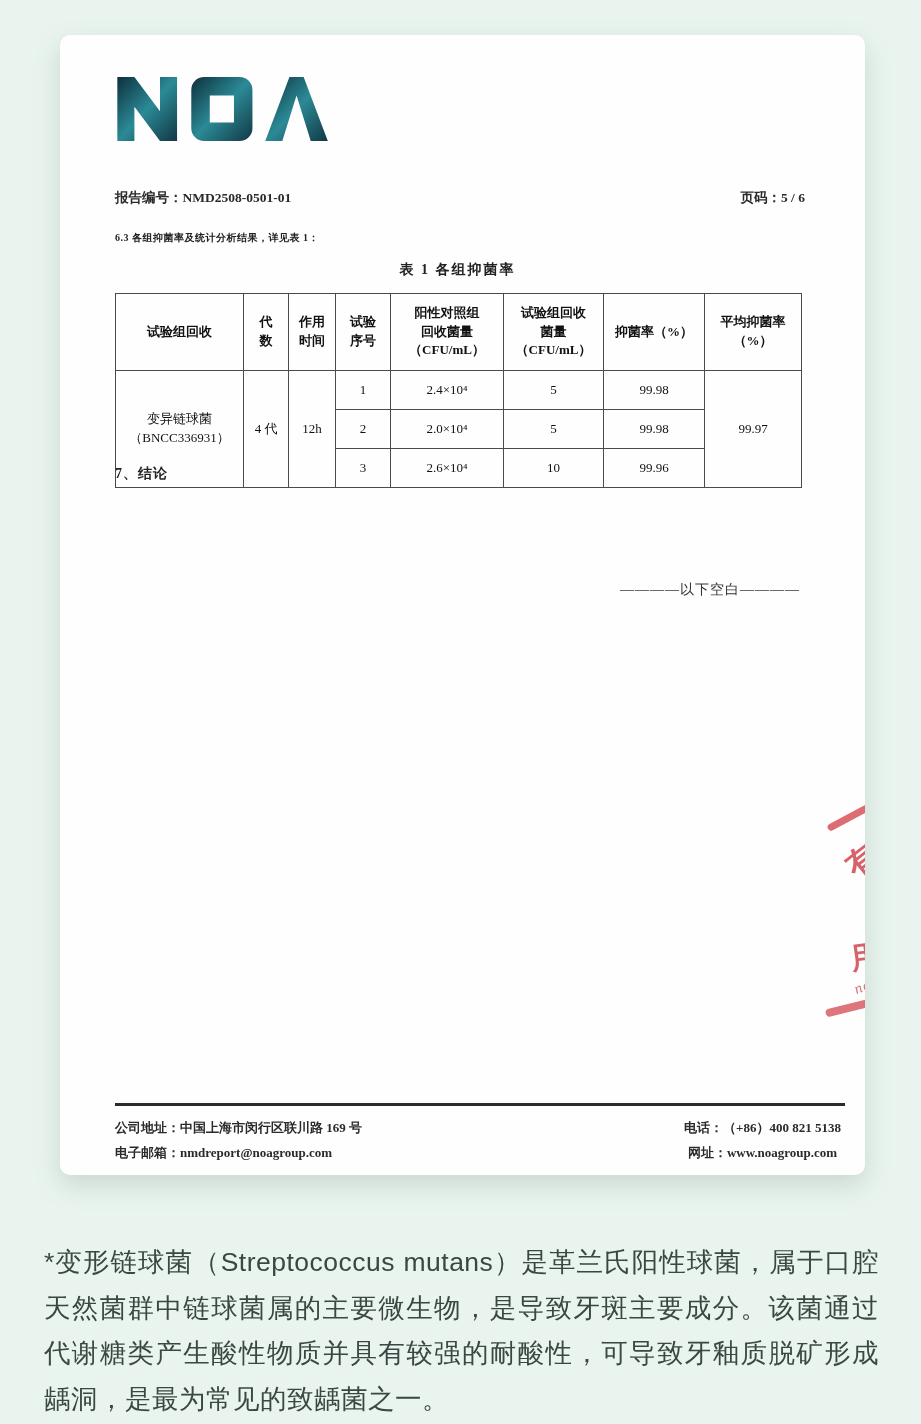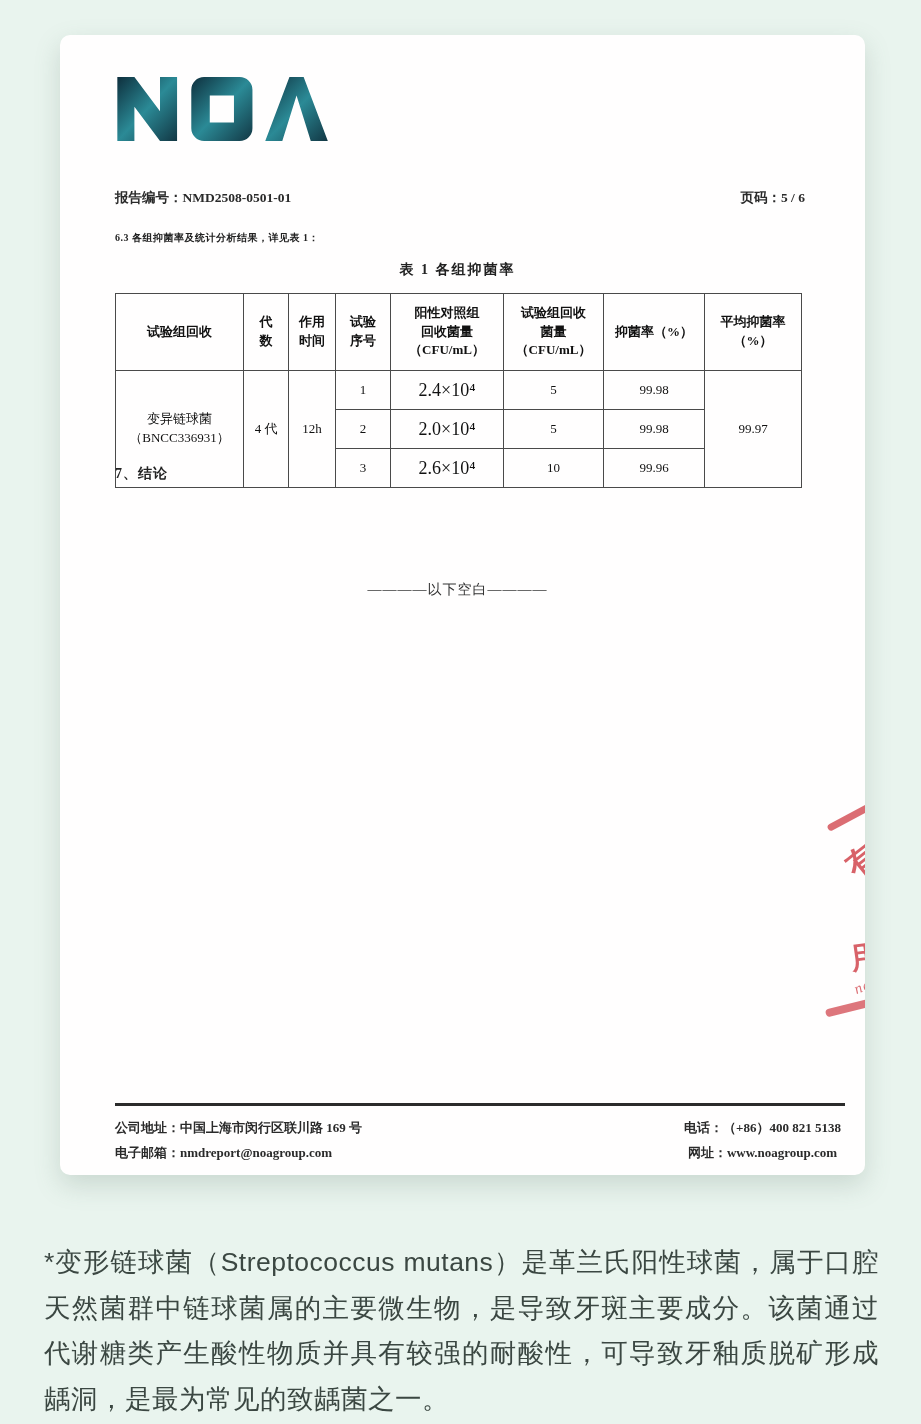--- a/index.html
+++ b/index.html
@@ -42,33 +42,33 @@
   }
   table.rpt th,table.rpt td{
     border:1px solid #4a4a4a;
     text-align:center;vertical-align:middle;
     padding:2px 3px;
     font-weight:normal;
   }
   table.rpt th{height:72px;font-weight:bold;}
   table.rpt td{height:34px;}
   .pre{white-space:pre-line;line-height:1.45;}
-  .sup4{font-size:18px;}
+  .sup4{font-size:13px;}
   .sec7{
     position:absolute;left:55px;top:430px;
     font-size:14px;font-weight:bold;color:#222;letter-spacing:1px;
   }
   .concl{
     position:absolute;left:55px;top:456px;width:700px;
     font-size:14px;line-height:2.25;color:#242424;
     text-indent:2em;text-align:justify;letter-spacing:.4px;
   }
   .blank-marker{
     position:absolute;left:55px;top:546px;width:685px;
-    text-align:center;font-size:14px;color:#333;letter-spacing:1px;
+    text-align:right;font-size:14px;color:#333;letter-spacing:1px;
   }
   
   .stamp{position:absolute;right:0;top:770px;width:70px;height:220px;color:#cf3c44;pointer-events:none;}
   .stamp .stroke1{
     position:absolute;right:-12px;top:8px;width:52px;height:7px;
     background:rgba(207,60,68,.75);border-radius:4px;transform:rotate(-28deg);
   }
   .stamp .ch1{
     position:absolute;right:-14px;top:34px;
     font-size:32px;font-weight:bold;opacity:.8;transform:rotate(-38deg);

